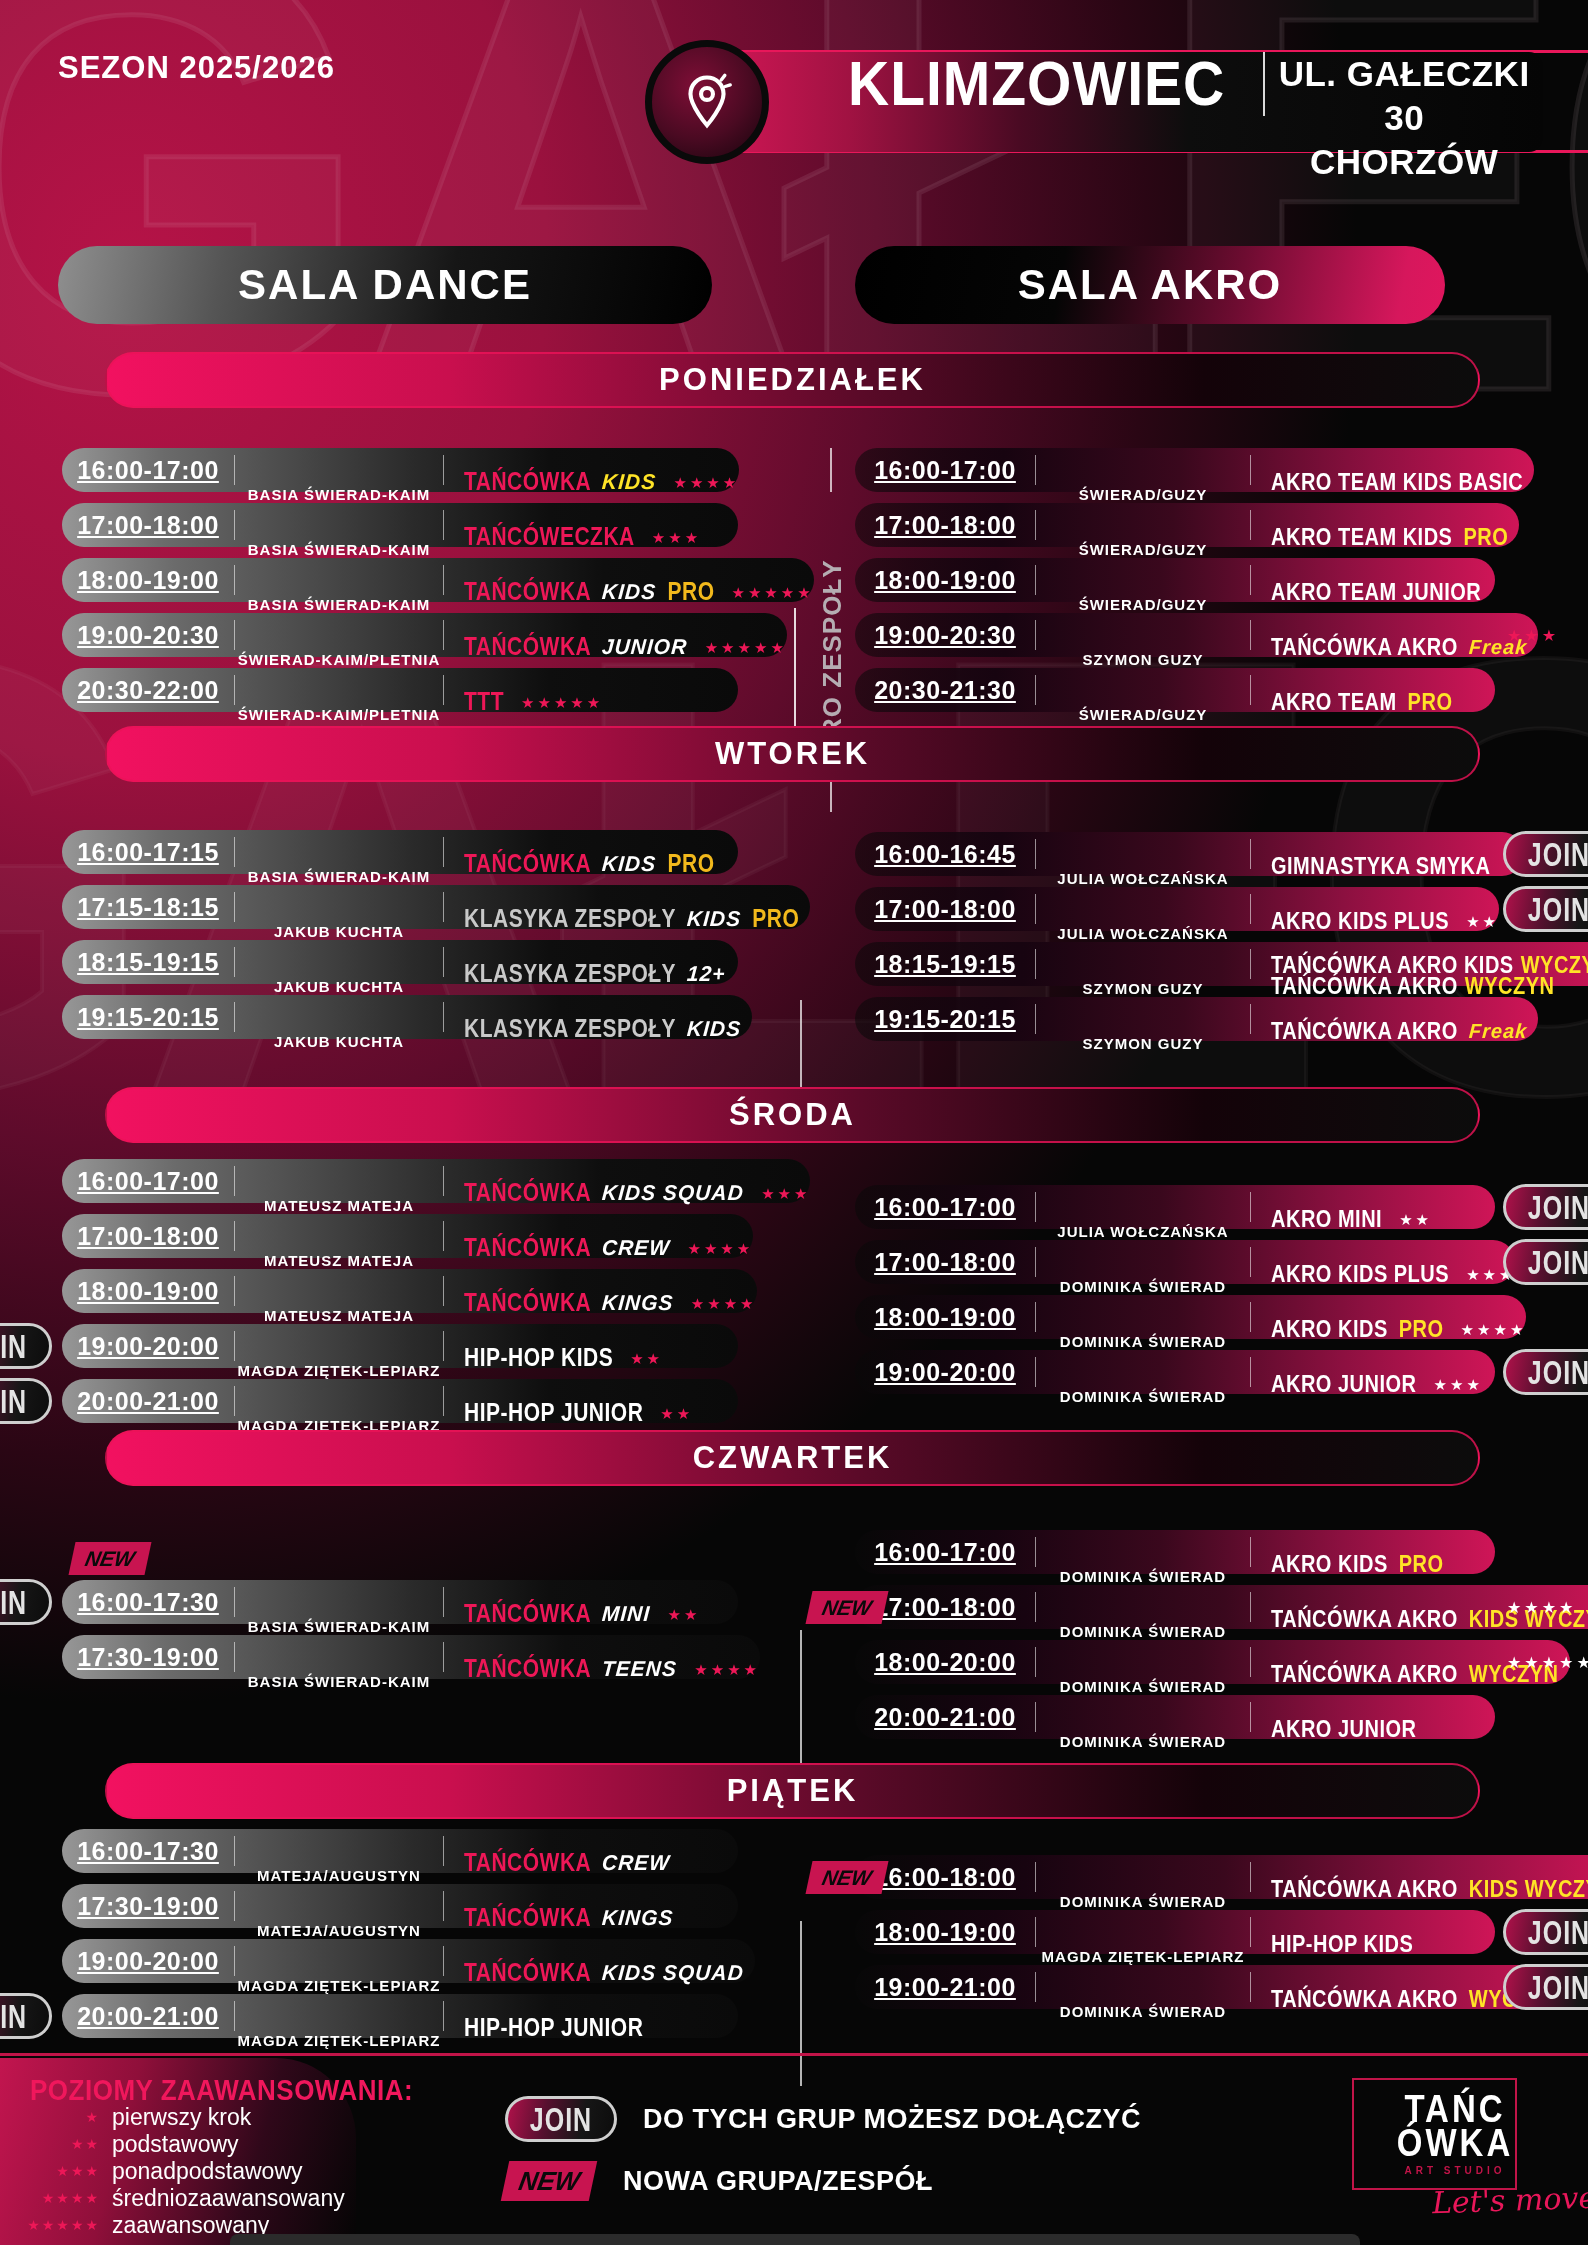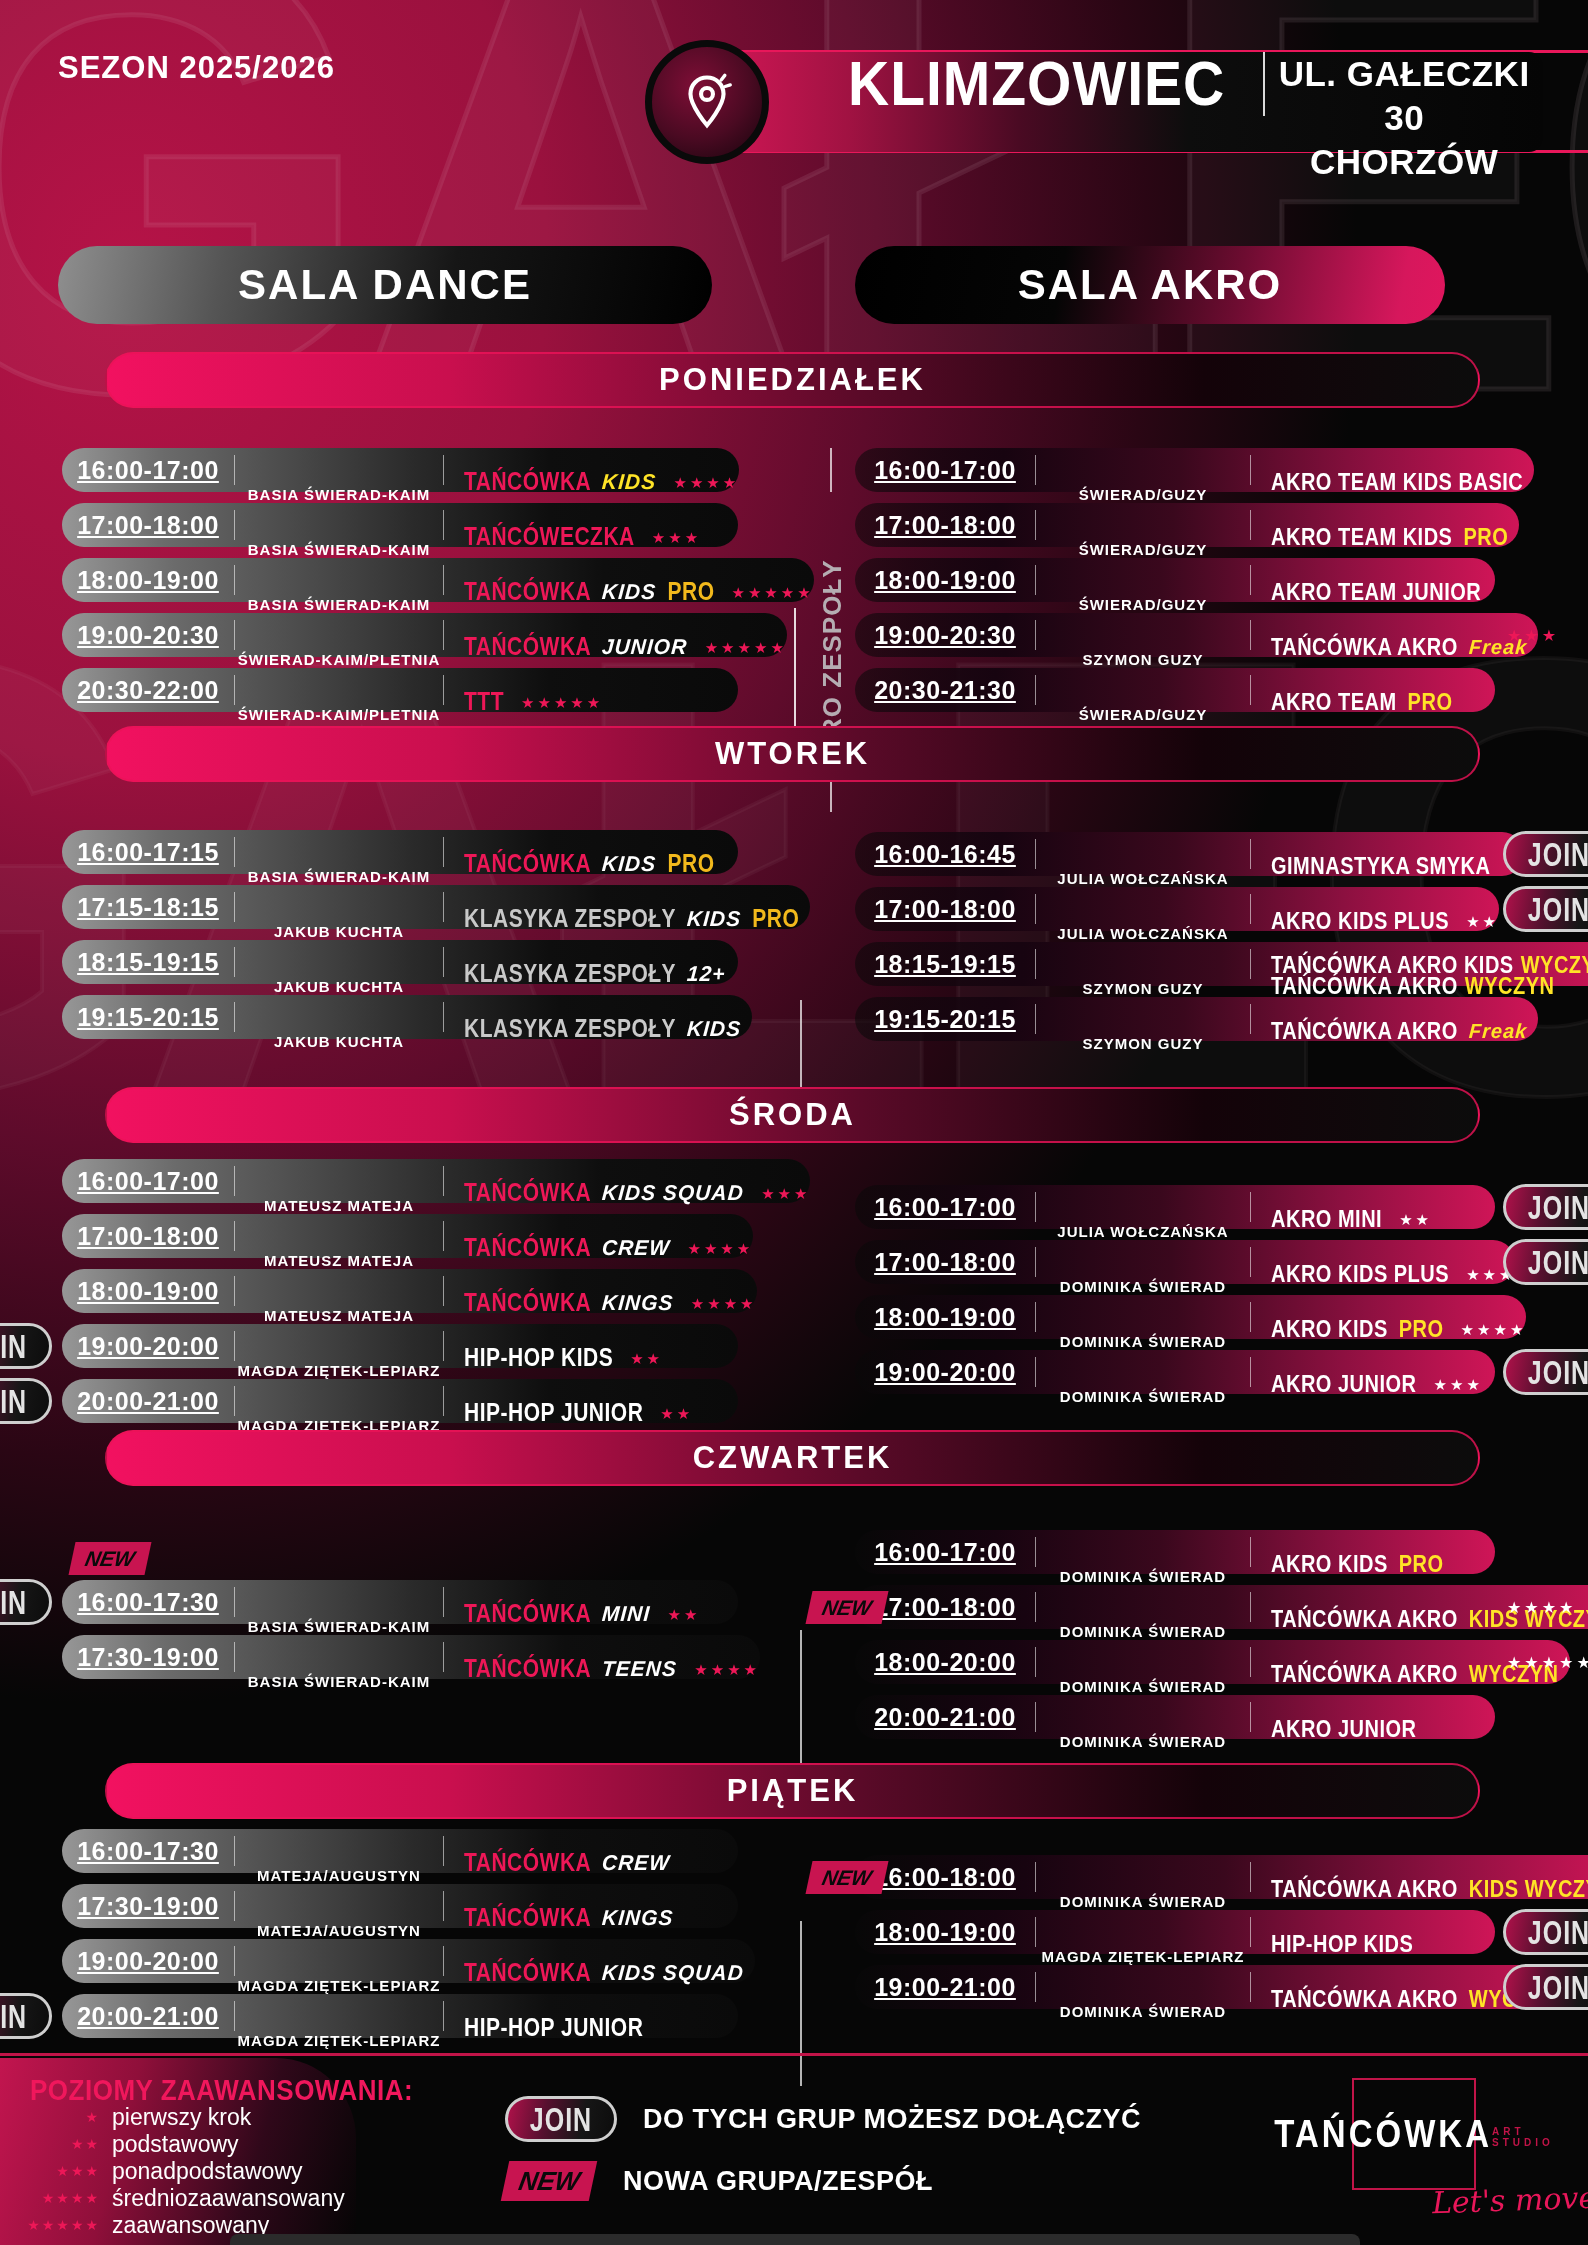--- a/index.html
+++ b/index.html
@@ -102,21 +102,21 @@
   .legend-item{display:flex;align-items:center;height:26px;margin-bottom:1px;}
   .legend-item .stars{width:100px;text-align:right;margin:0;font-size:14px;letter-spacing:2px;}
   .legend-item .lbl{margin-left:12px;font-size:23px;font-weight:400;color:#fff;}
   .foot-center{position:absolute;left:505px;top:2095px;}
   .foot-join-row{display:flex;align-items:center;gap:26px;height:48px;}
   .foot-join-row .join-btn{position:static;transform:none;flex:none;}
   .foot-text{font-size:27px;font-weight:800;letter-spacing:.5px;white-space:nowrap;}
   .foot-new-row{display:flex;align-items:center;gap:30px;height:44px;margin-top:16px;}
   .foot-new-row .new-badge{position:static;width:88px;height:40px;font-size:26px;flex:none;}
   .logo{position:absolute;left:1352px;top:2078px;width:120px;height:108px;border:2px solid #c11448;
-    display:flex;flex-direction:row;align-items:center;justify-content:center;background:transparent;}
+    display:flex;flex-direction:column;align-items:center;justify-content:center;background:transparent;padding-left:41px;}
   .logo-l{font-size:33px;font-weight:800;letter-spacing:3px;line-height:1.02;color:#fff;transform:scaleY(1.15);}
   .logo-sub{font-size:10px;letter-spacing:4px;color:#c11448;font-weight:700;margin-top:5px;}
   .tagline{position:absolute;left:1432px;top:2182px;font-size:30px;color:#e8175a;font-style:italic;
     font-family:"DejaVu Serif",serif;white-space:nowrap;transform:rotate(-2deg);}
   .bottom-strip{position:absolute;left:230px;top:2234px;width:1130px;height:11px;background:#2b2b2b;border-radius:8px 8px 0 0;}
 </style>
 </head>
 <body>
 
 <div class="page">

